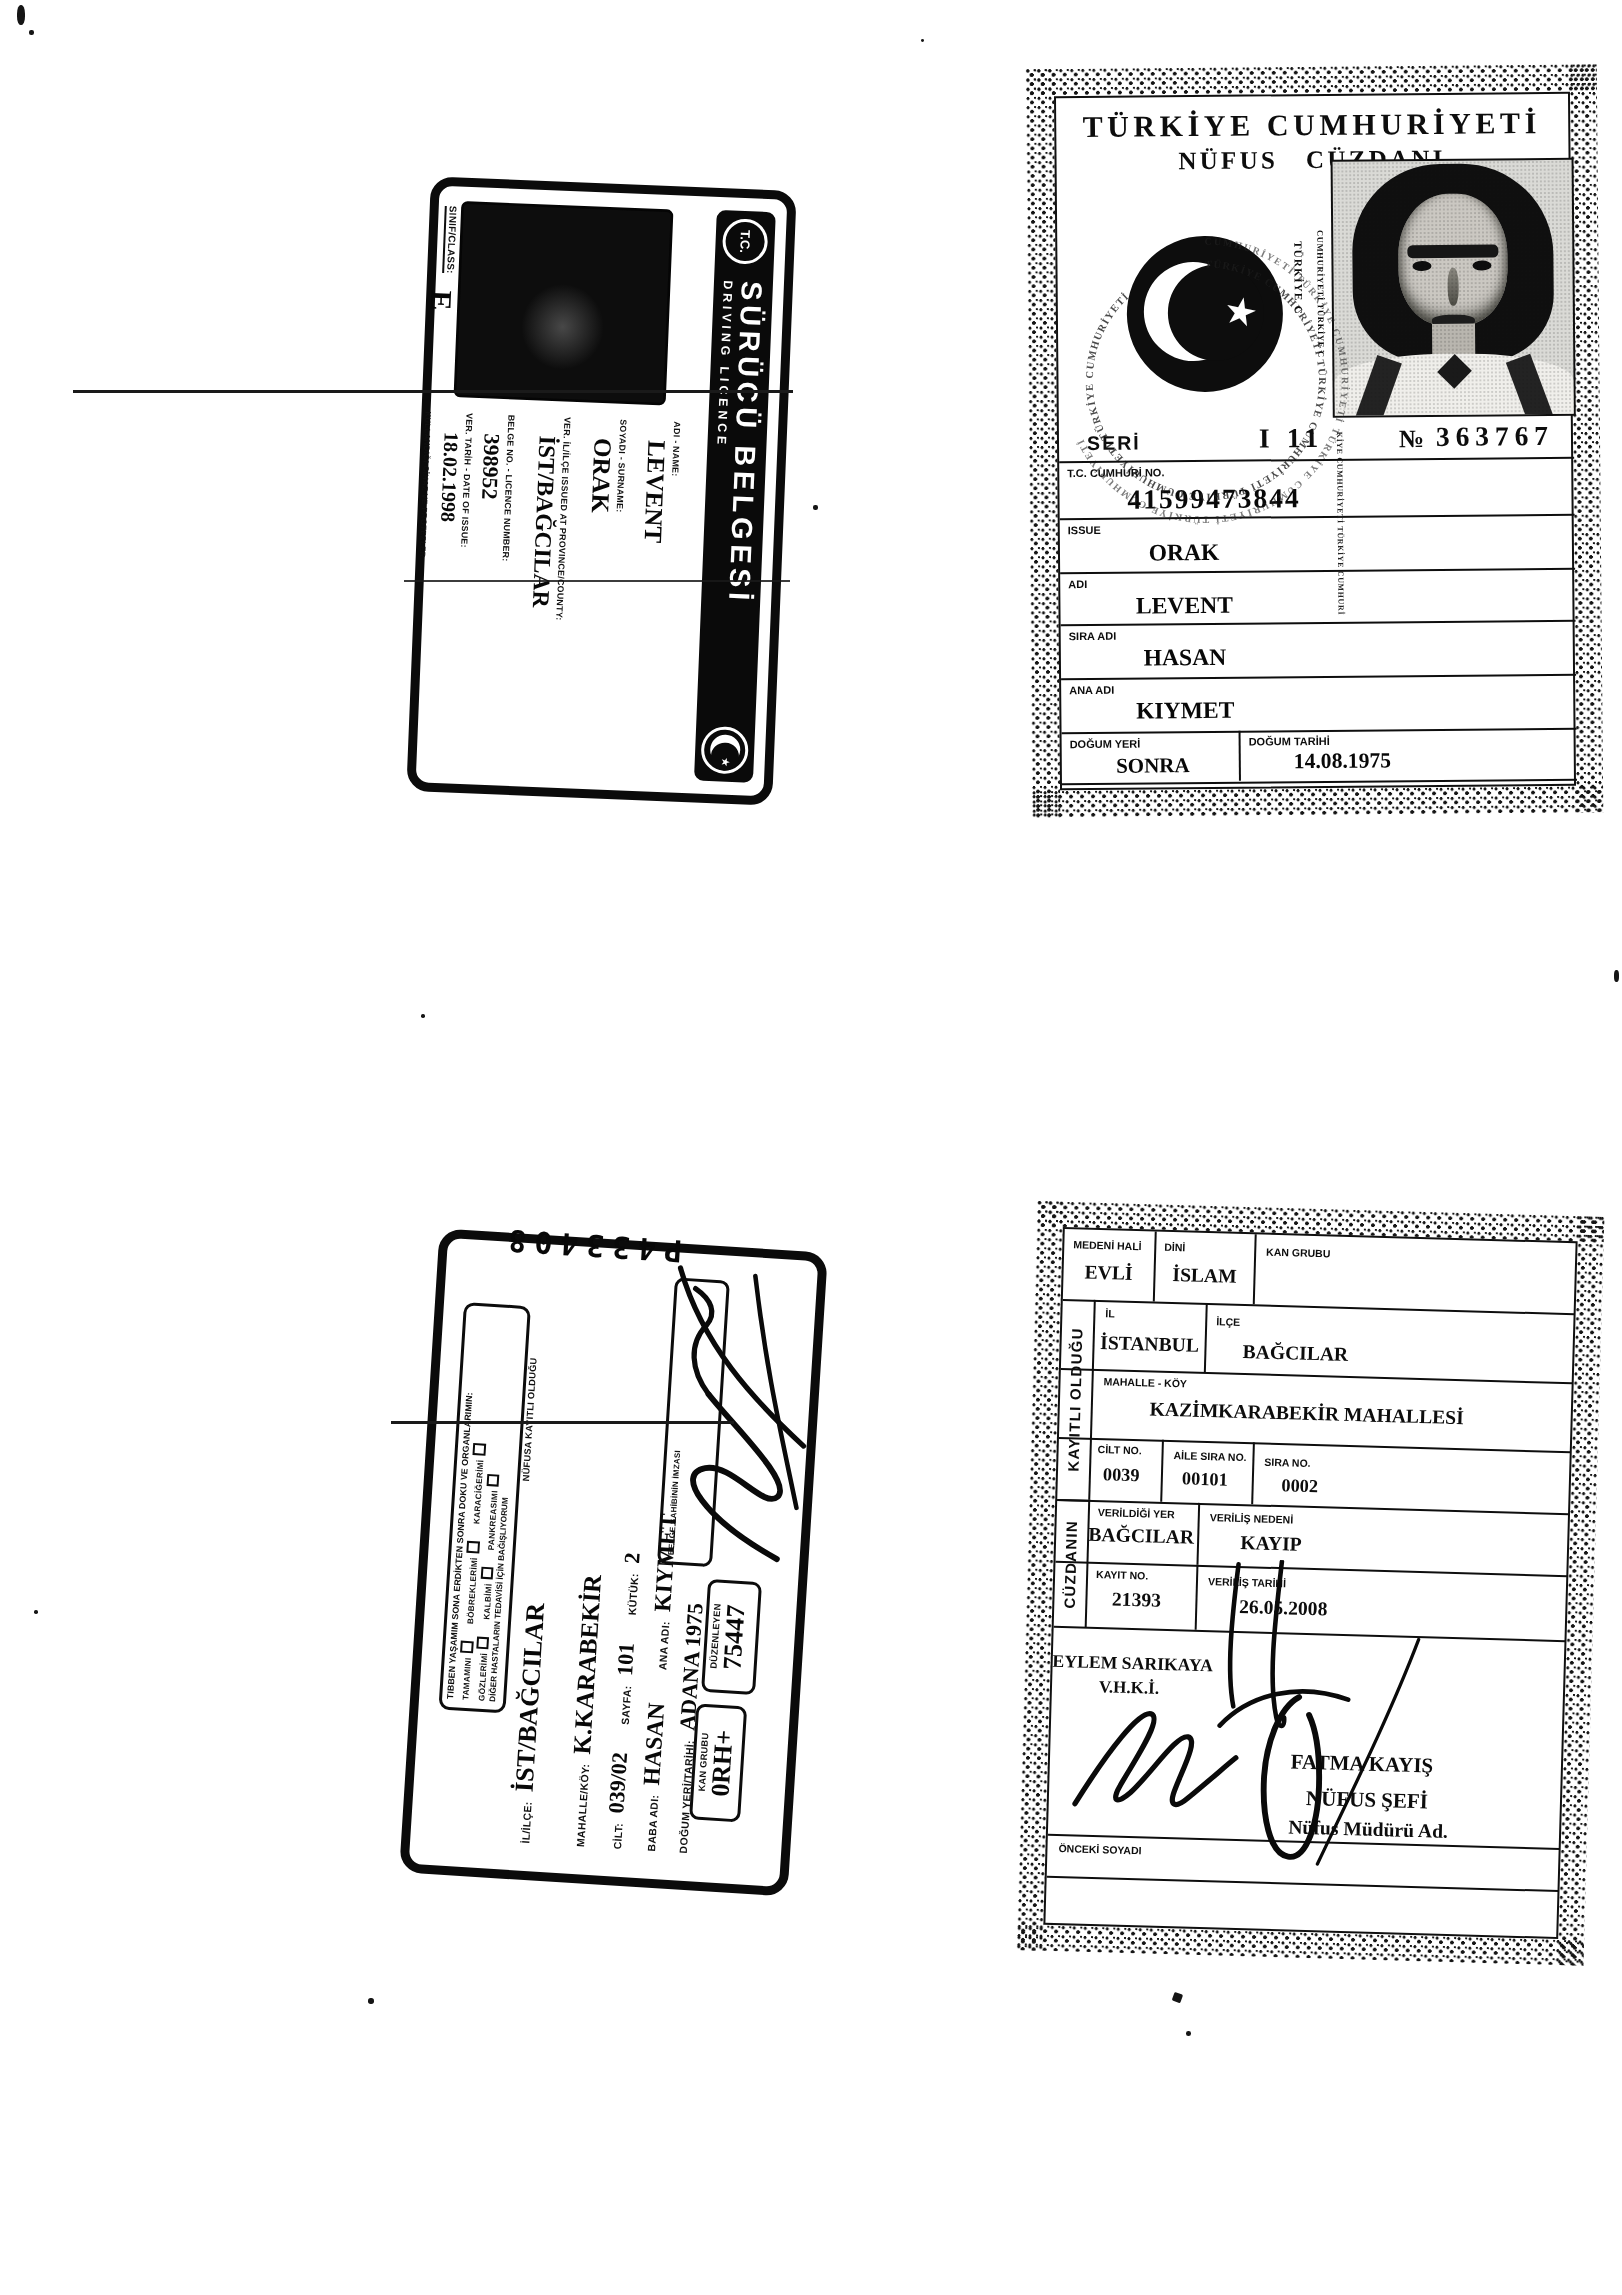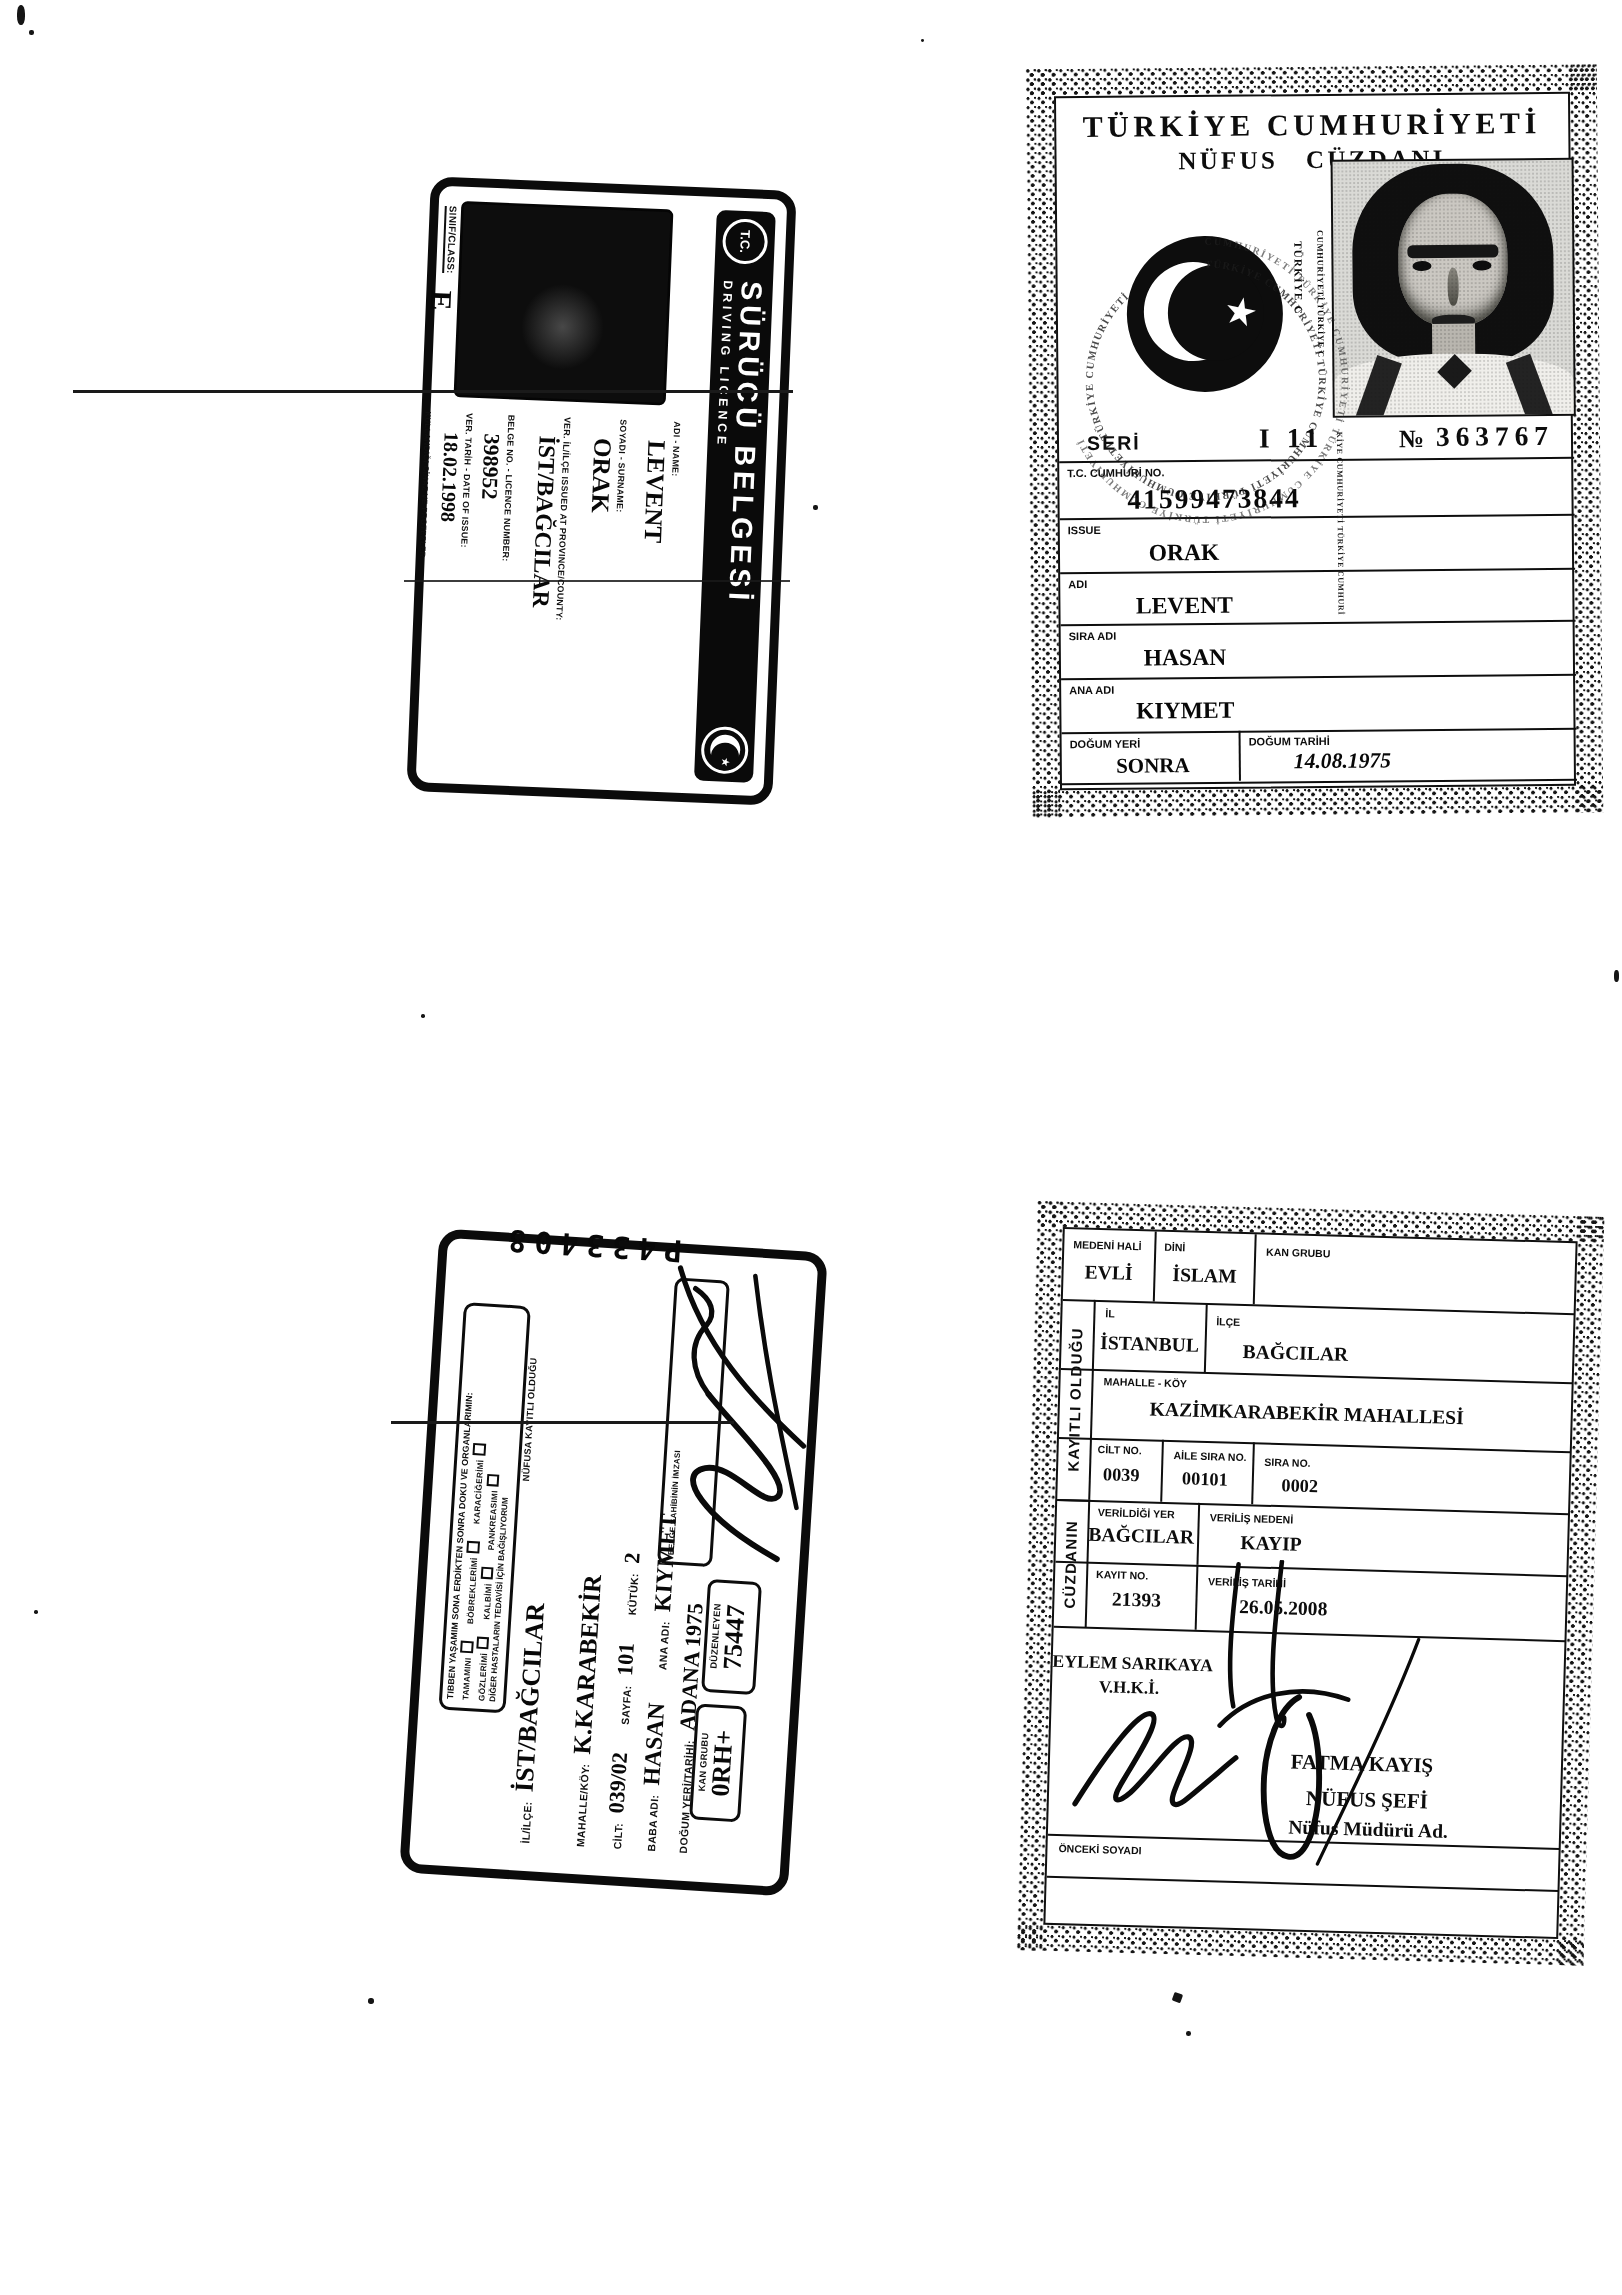--- a/index.html
+++ b/index.html
@@ -305,21 +305,21 @@
 
     <div class="hline" style="left:30px;right:26px;top:610px;"></div>
     <div class="idfrow-lbl" style="left:38px;top:616px;">ANA ADI</div>
     <div class="val abs ctr" style="left:154px;top:630px;font-size:23.6px;">KIYMET</div>
 
     <div class="hline" style="left:30px;right:26px;top:664px;"></div>
     <div class="vline" style="left:207px;top:664px;height:50px;"></div>
     <div class="idfrow-lbl" style="left:38px;top:670px;">DOĞUM YERİ</div>
     <div class="val abs ctr" style="left:121px;top:686px;font-size:21px;">SONRA</div>
     <div class="idfrow-lbl" style="left:217px;top:669px;">DOĞUM TARİHİ</div>
-    <div class="val abs" style="left:262px;top:683px;font-size:21.6px;font-style:italic;">14.08.1975</div>
+    <div class="val abs" style="left:262px;top:683px;font-size:21.6px;">14.08.1975</div>
     <div class="hline" style="left:30px;right:26px;top:715px;"></div>
   </div>
 
   <div class="idcard" style="left:1027px;top:1208px;width:567px;height:750px;transform:rotate(1.6deg);">
     <div class="lace" style="left:0;top:0;right:0;height:26px;"></div>
     <div class="lace" style="left:0;bottom:0;right:0;height:26px;"></div>
     <div class="lace" style="left:0;top:0;bottom:0;width:26px;"></div>
     <div class="lace" style="right:0;top:0;bottom:0;width:26px;"></div>
     <div class="idin" style="inset:26px;"></div>
 

